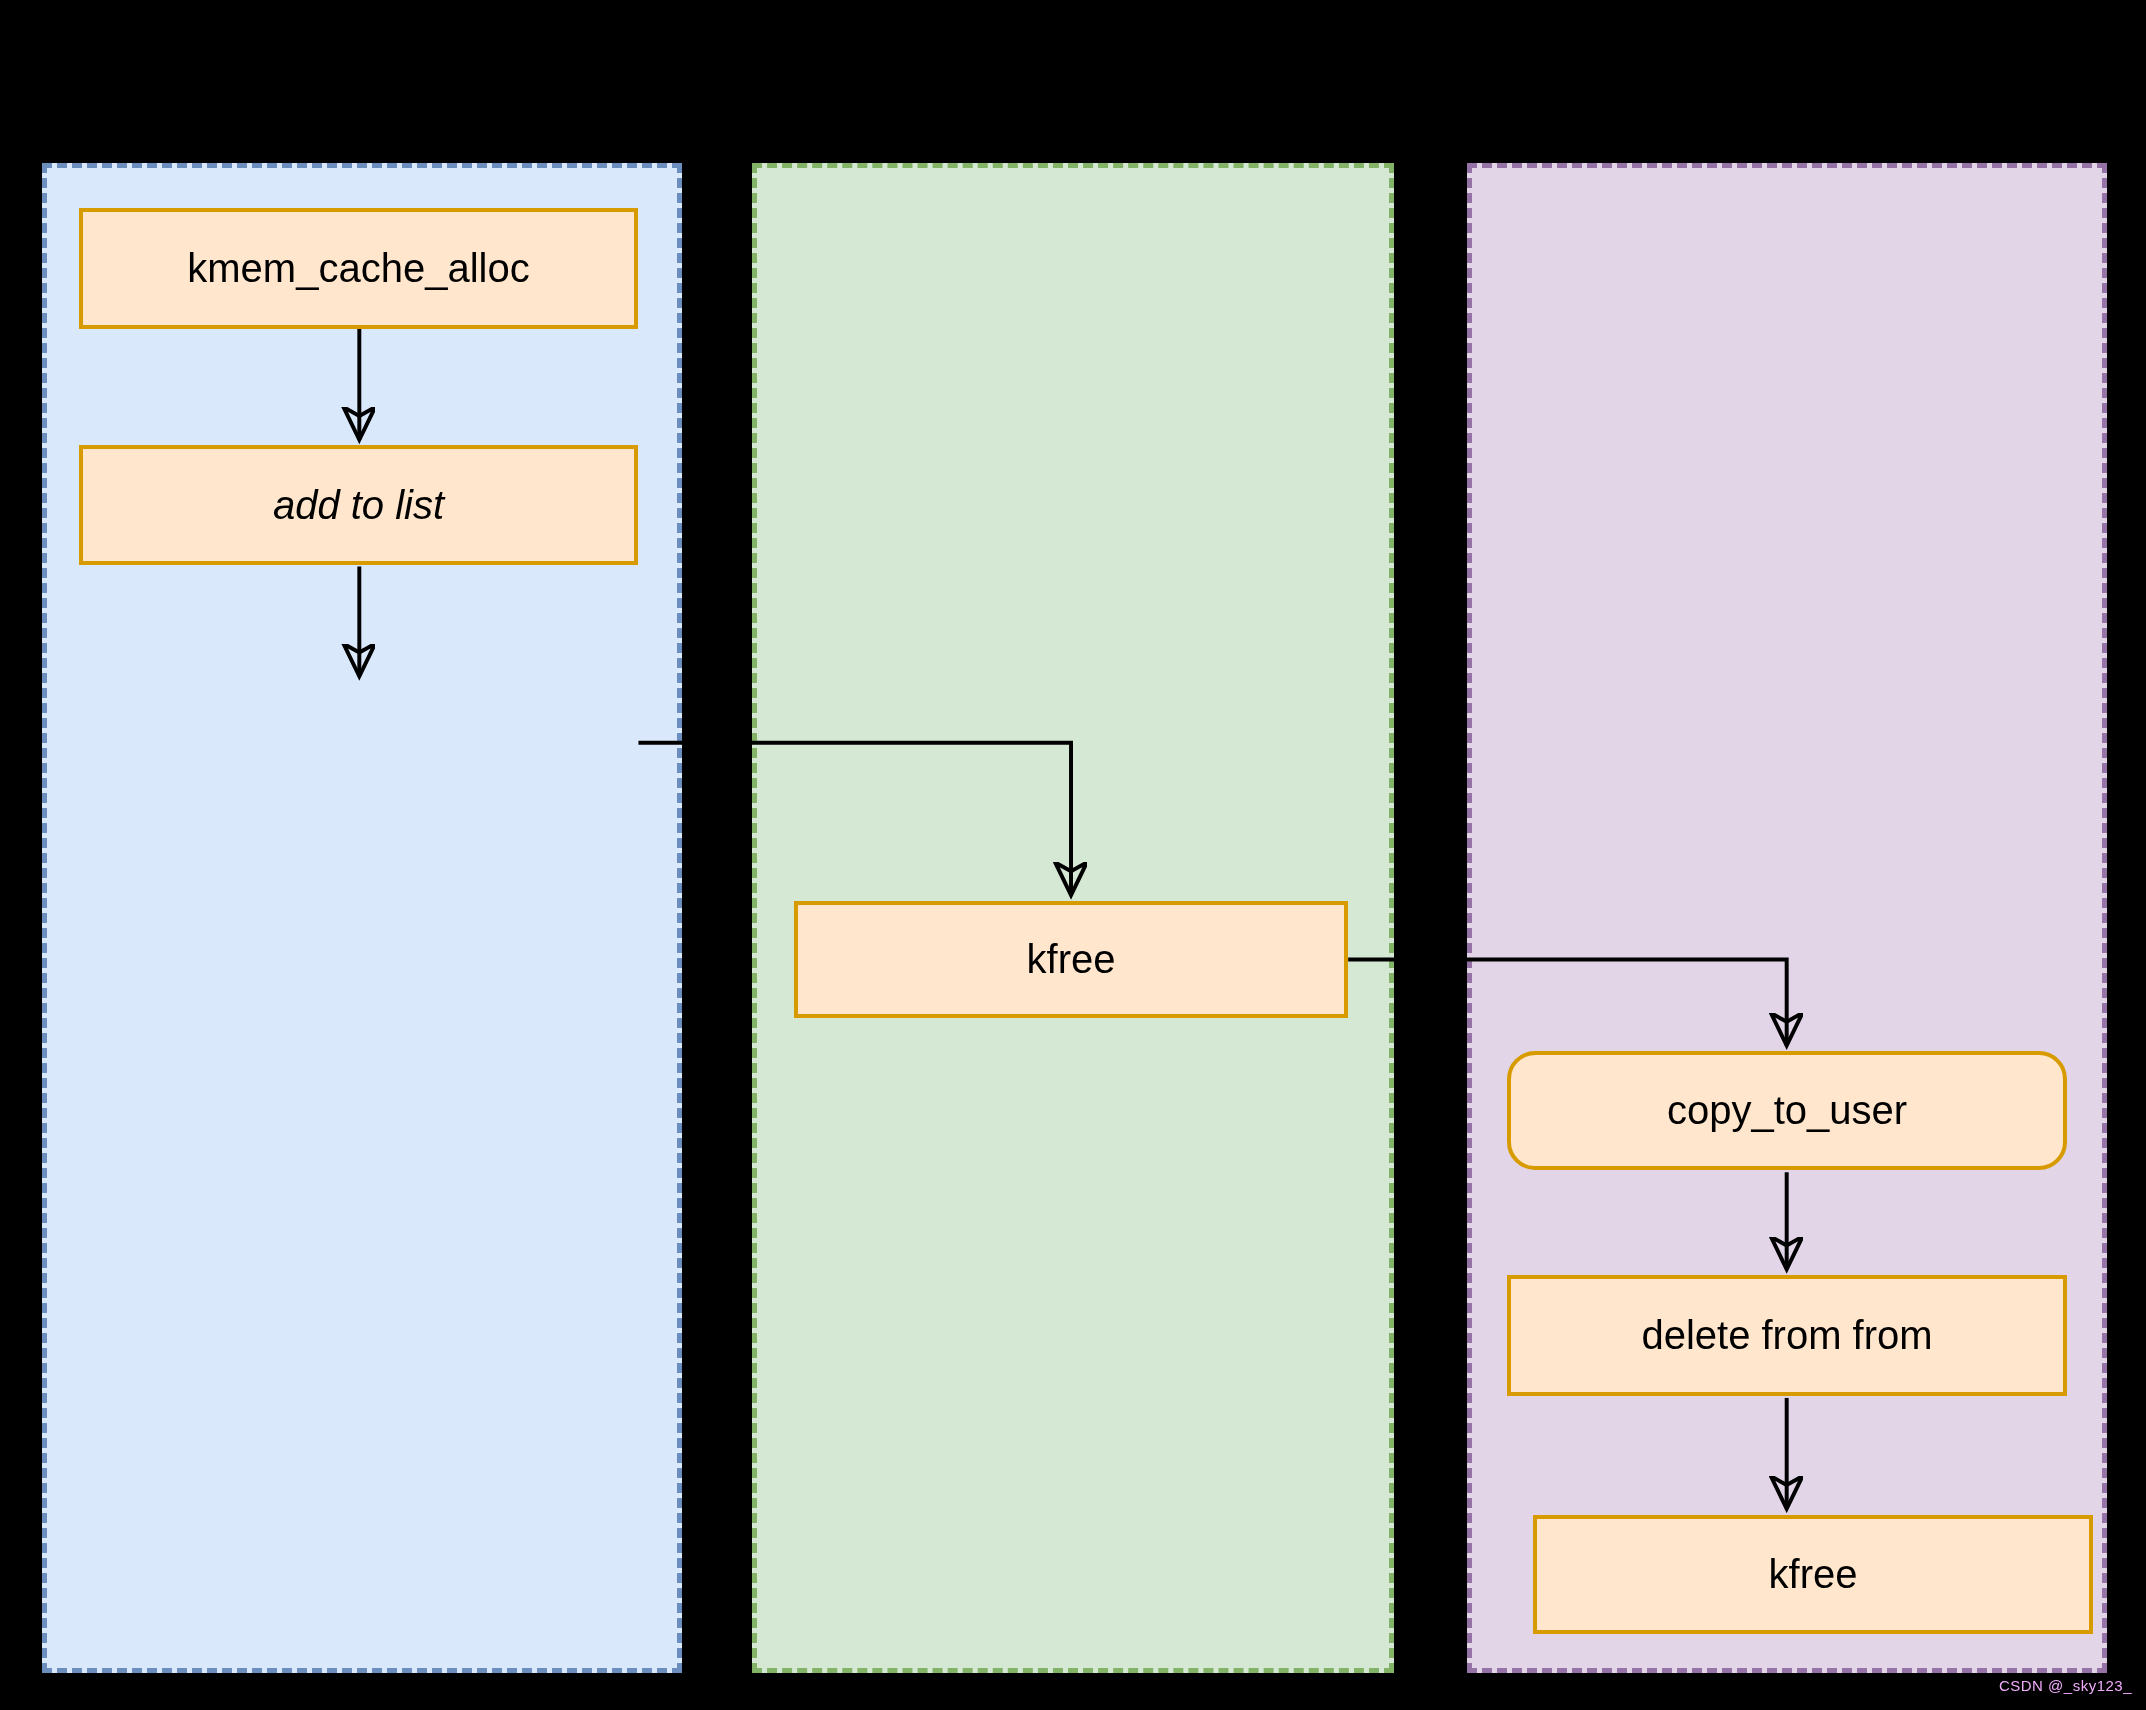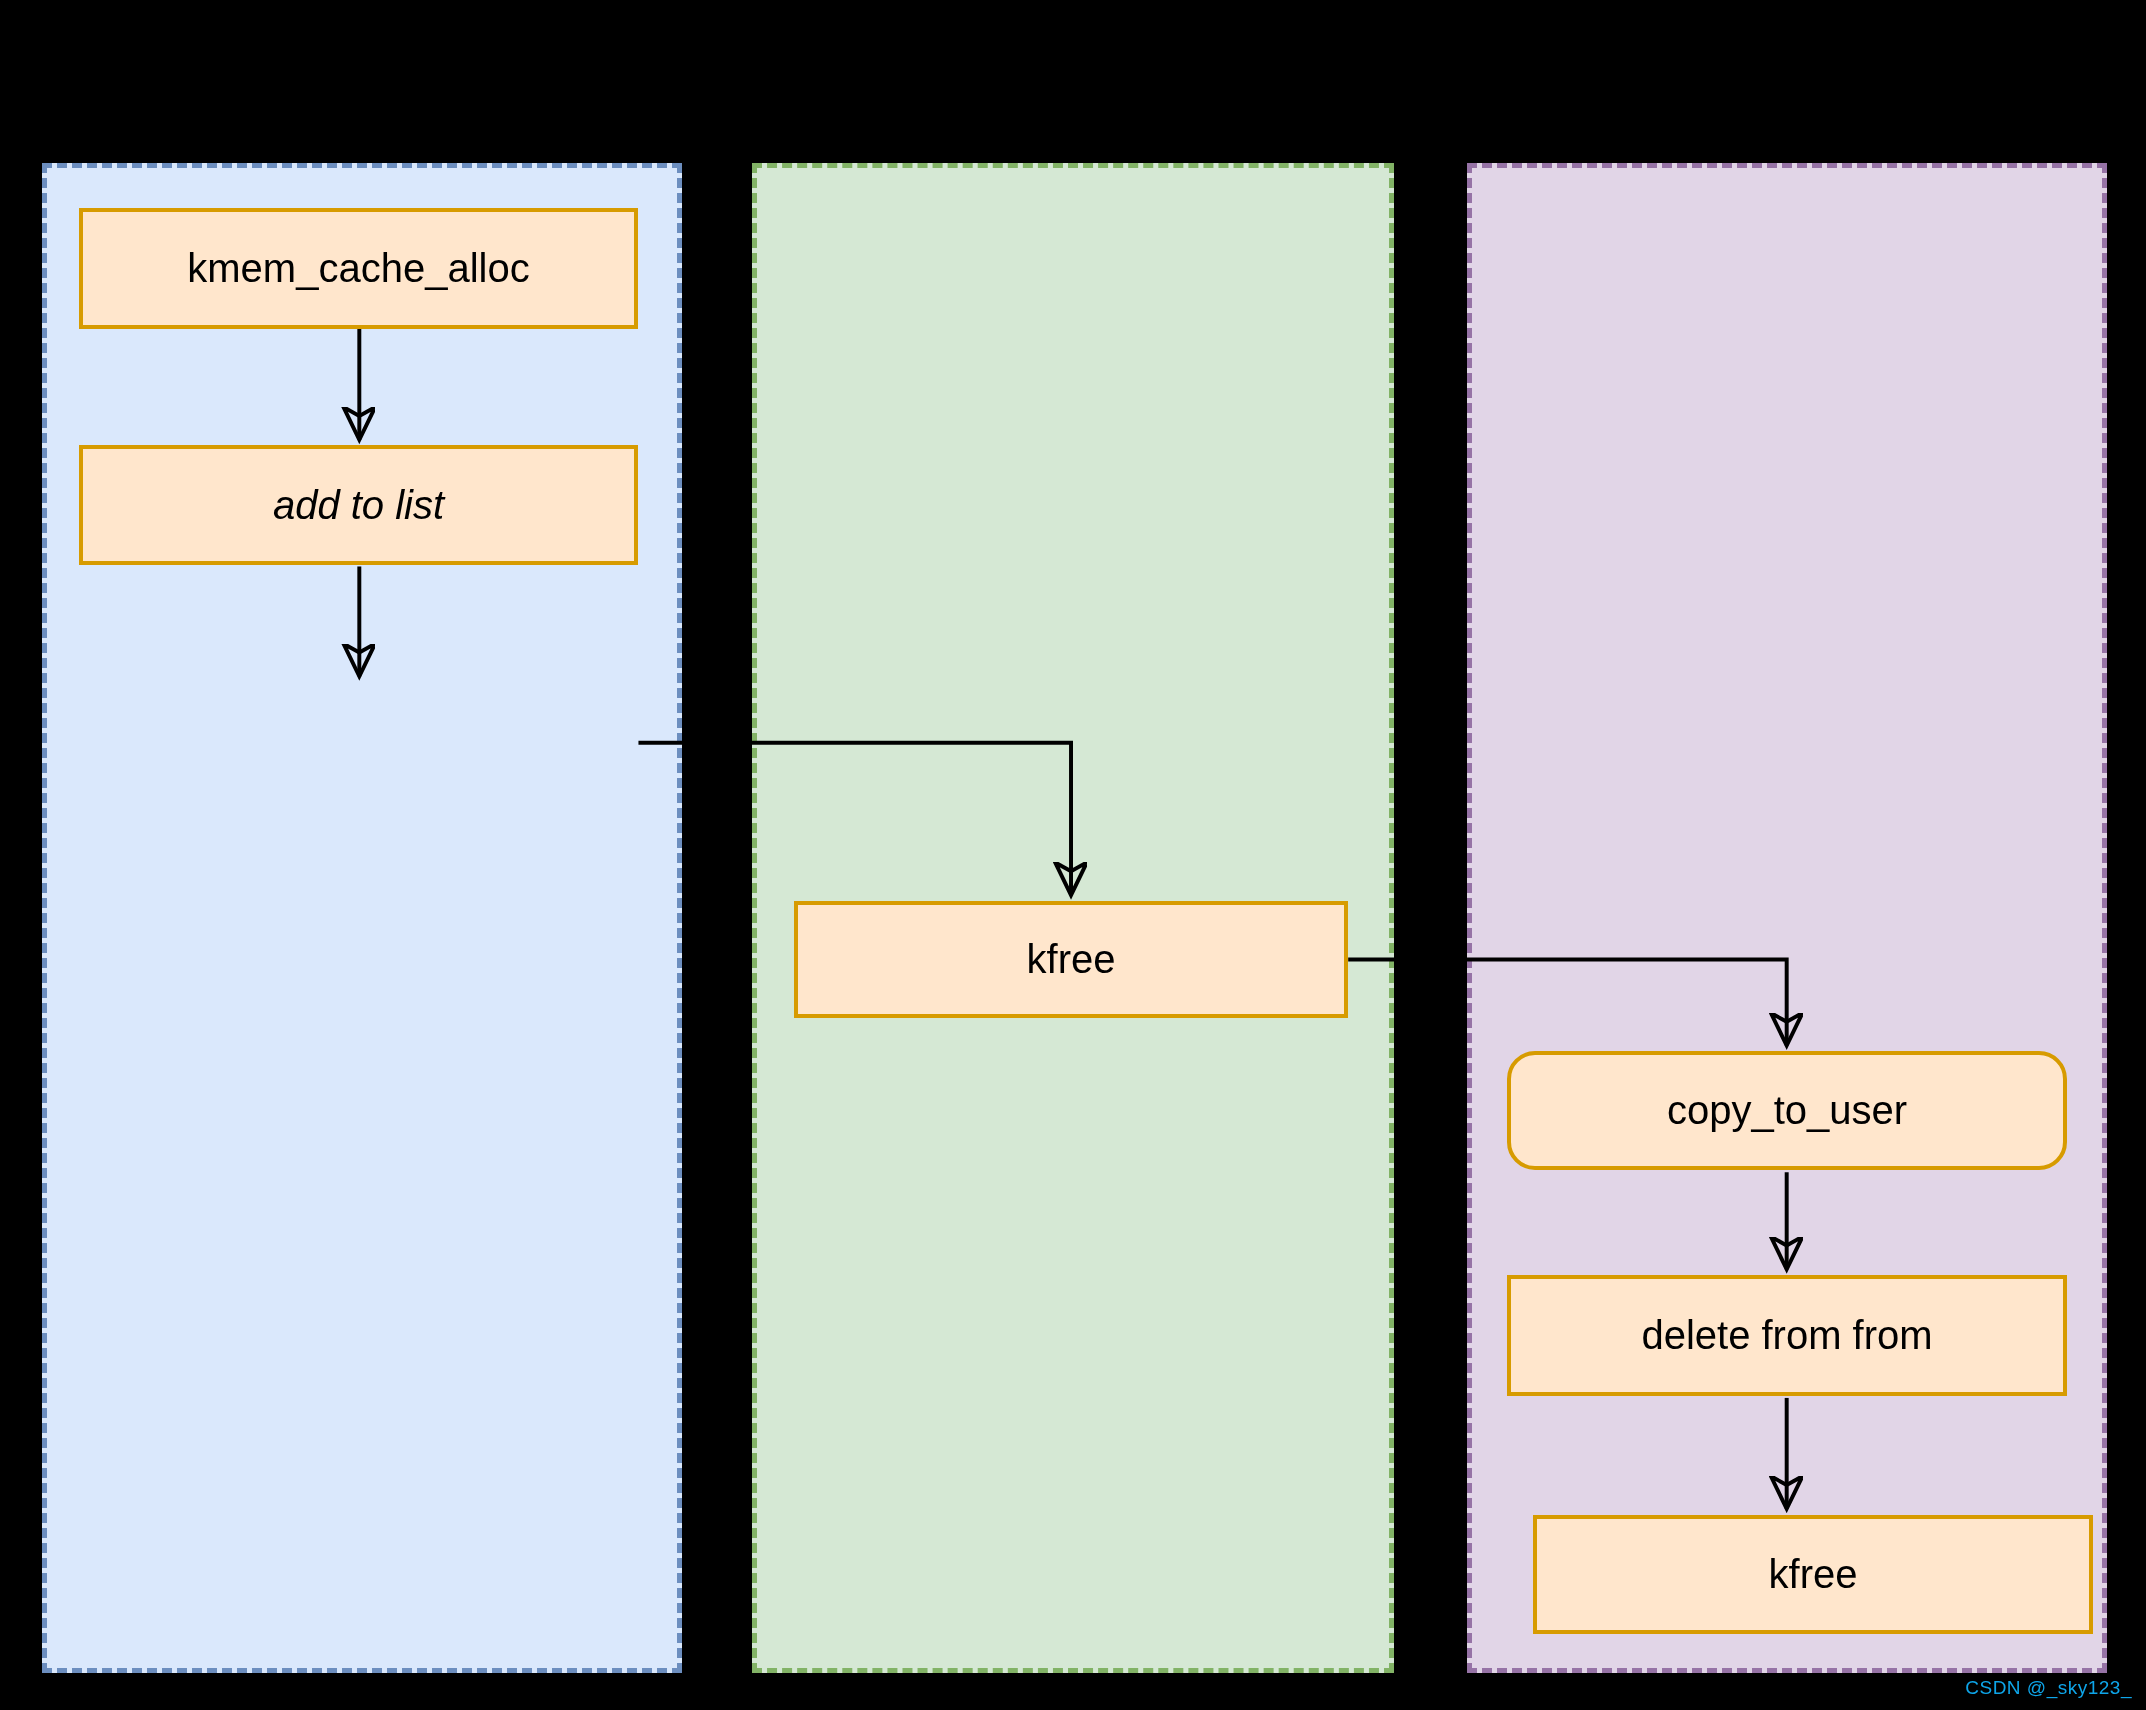--- a/index.html
+++ b/index.html
@@ -55,22 +55,22 @@
   #edges-overlay path {
     stroke: #000000;
     stroke-width: 4;
     fill: none;
   }
 
   .watermark {
     position: absolute;
     right: 14px;
     top: 1677px;
-    font-size: 19px;
-    color: #0ea5e9;
+    font-size: 15px;
+    color: #f0abfc;
     letter-spacing: 0.5px;
   }
 </style>
 </head>
 <body>
 
 <div id="stage">
 
   <div class="lane blue"></div>
   <div class="lane green"></div>

